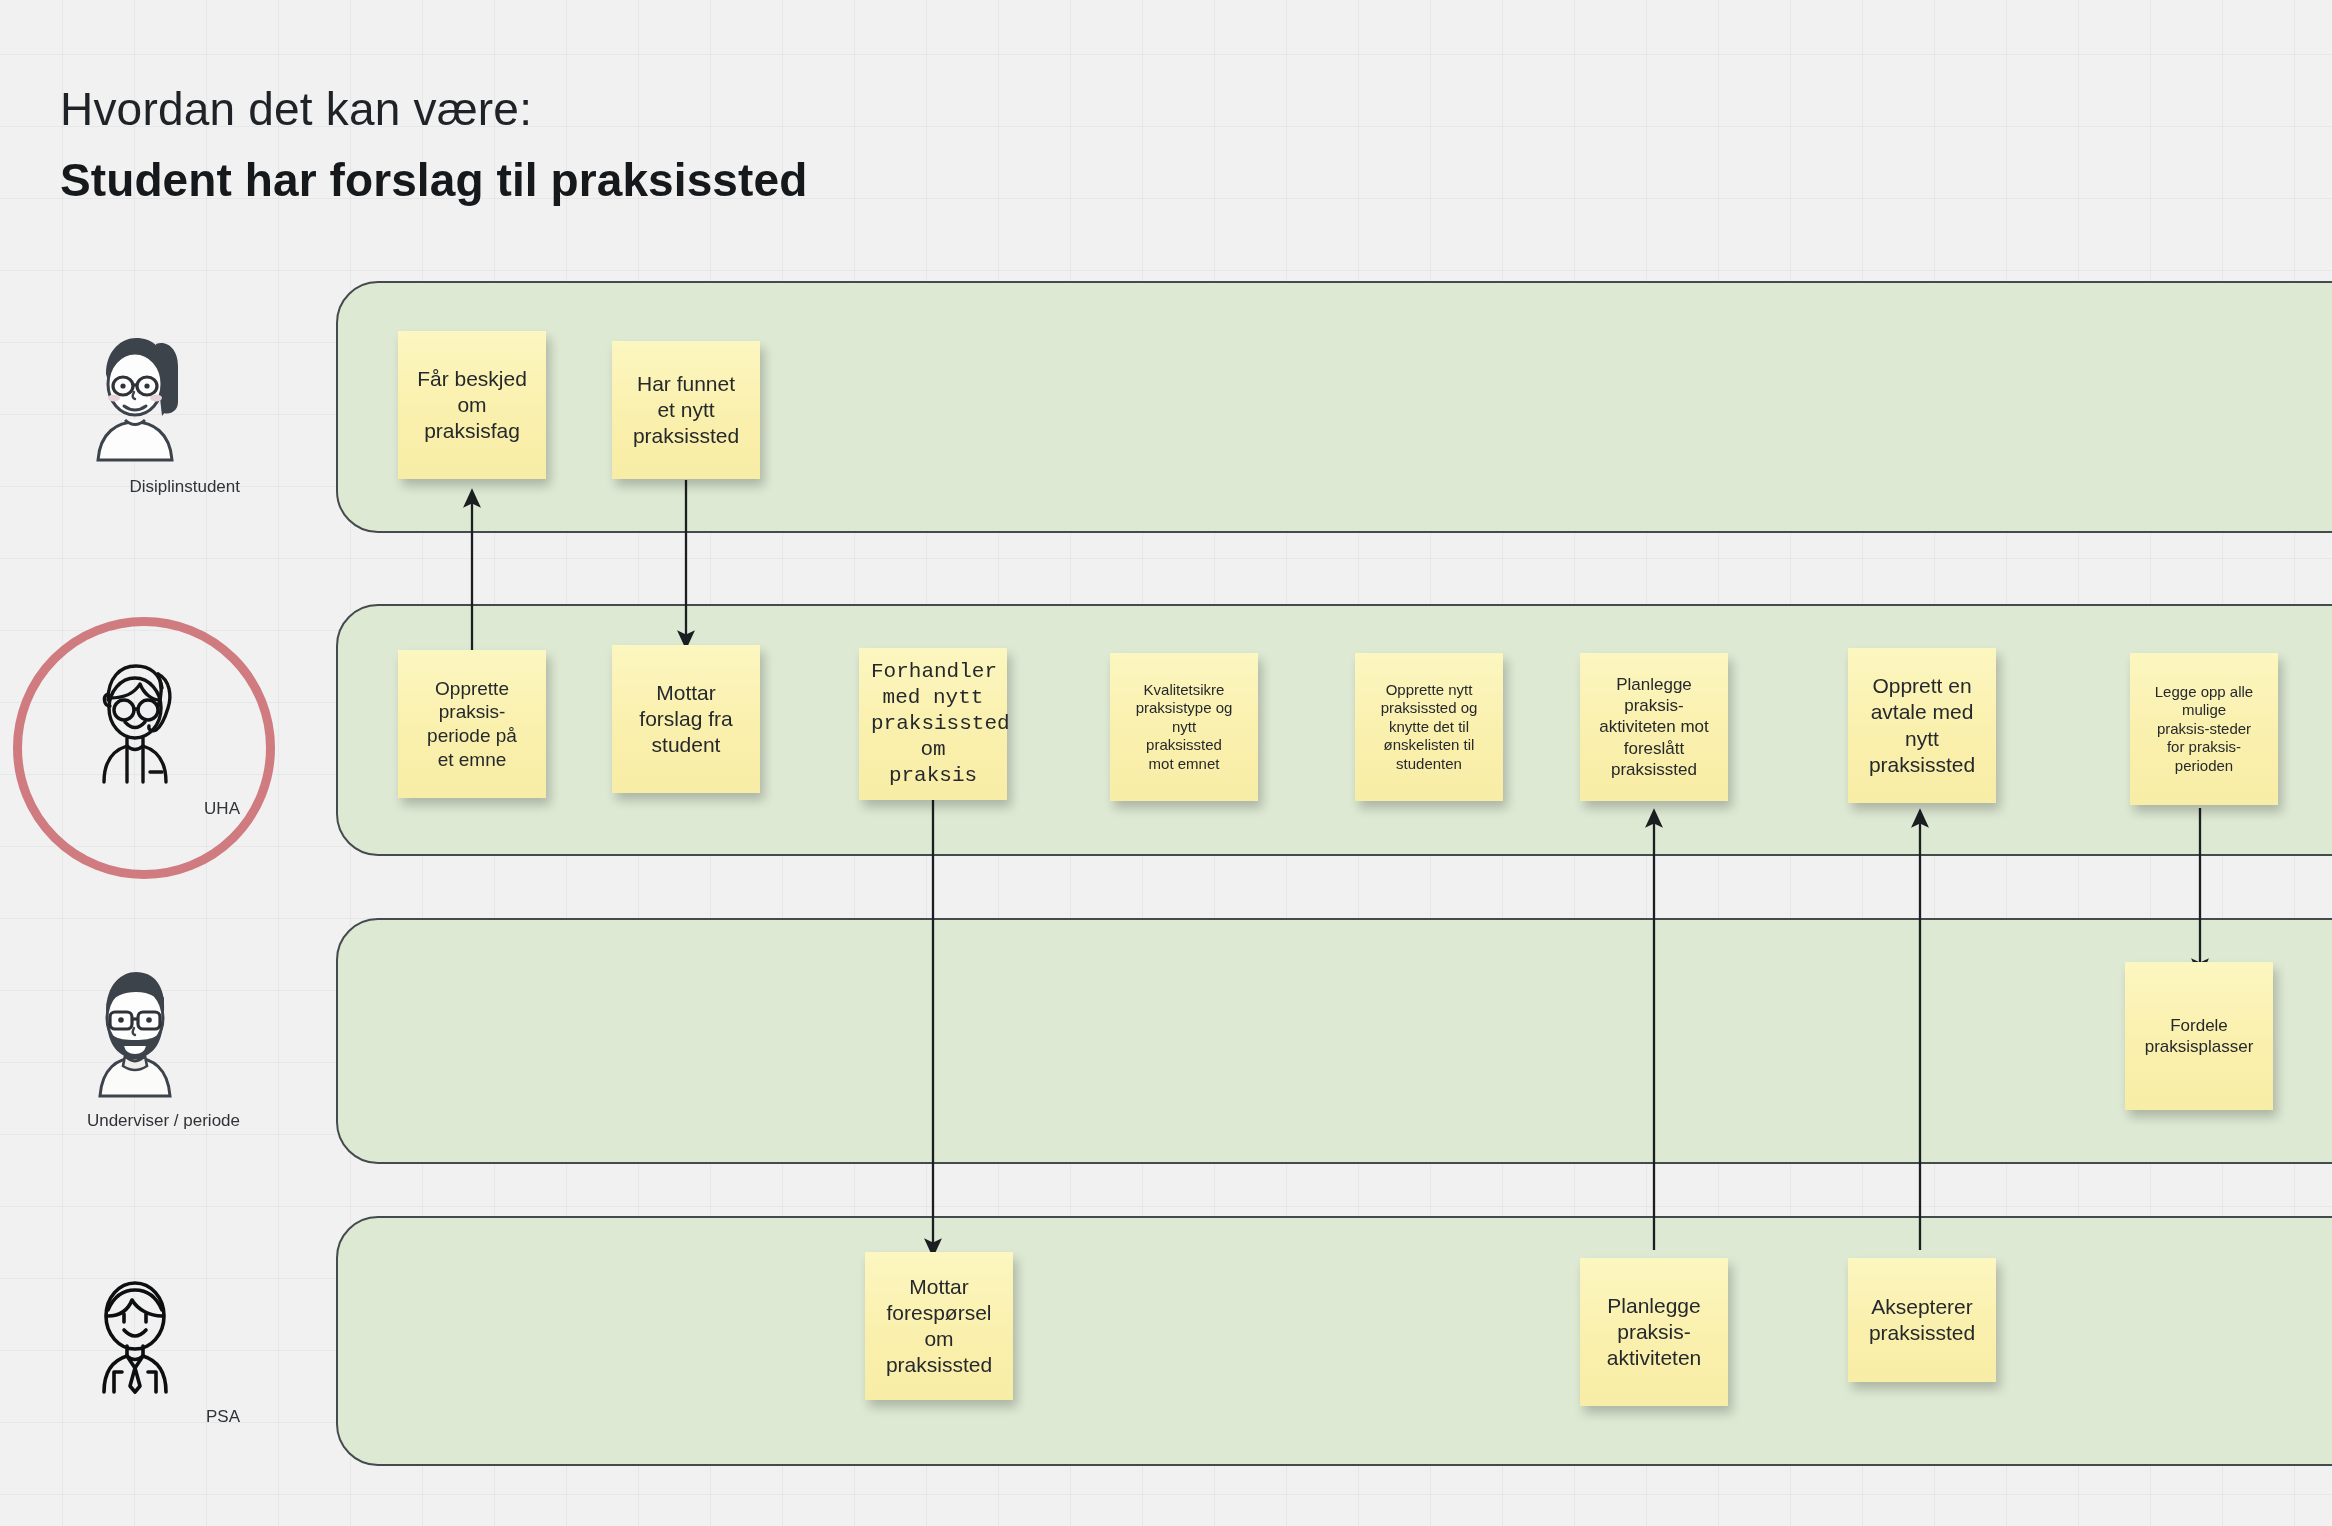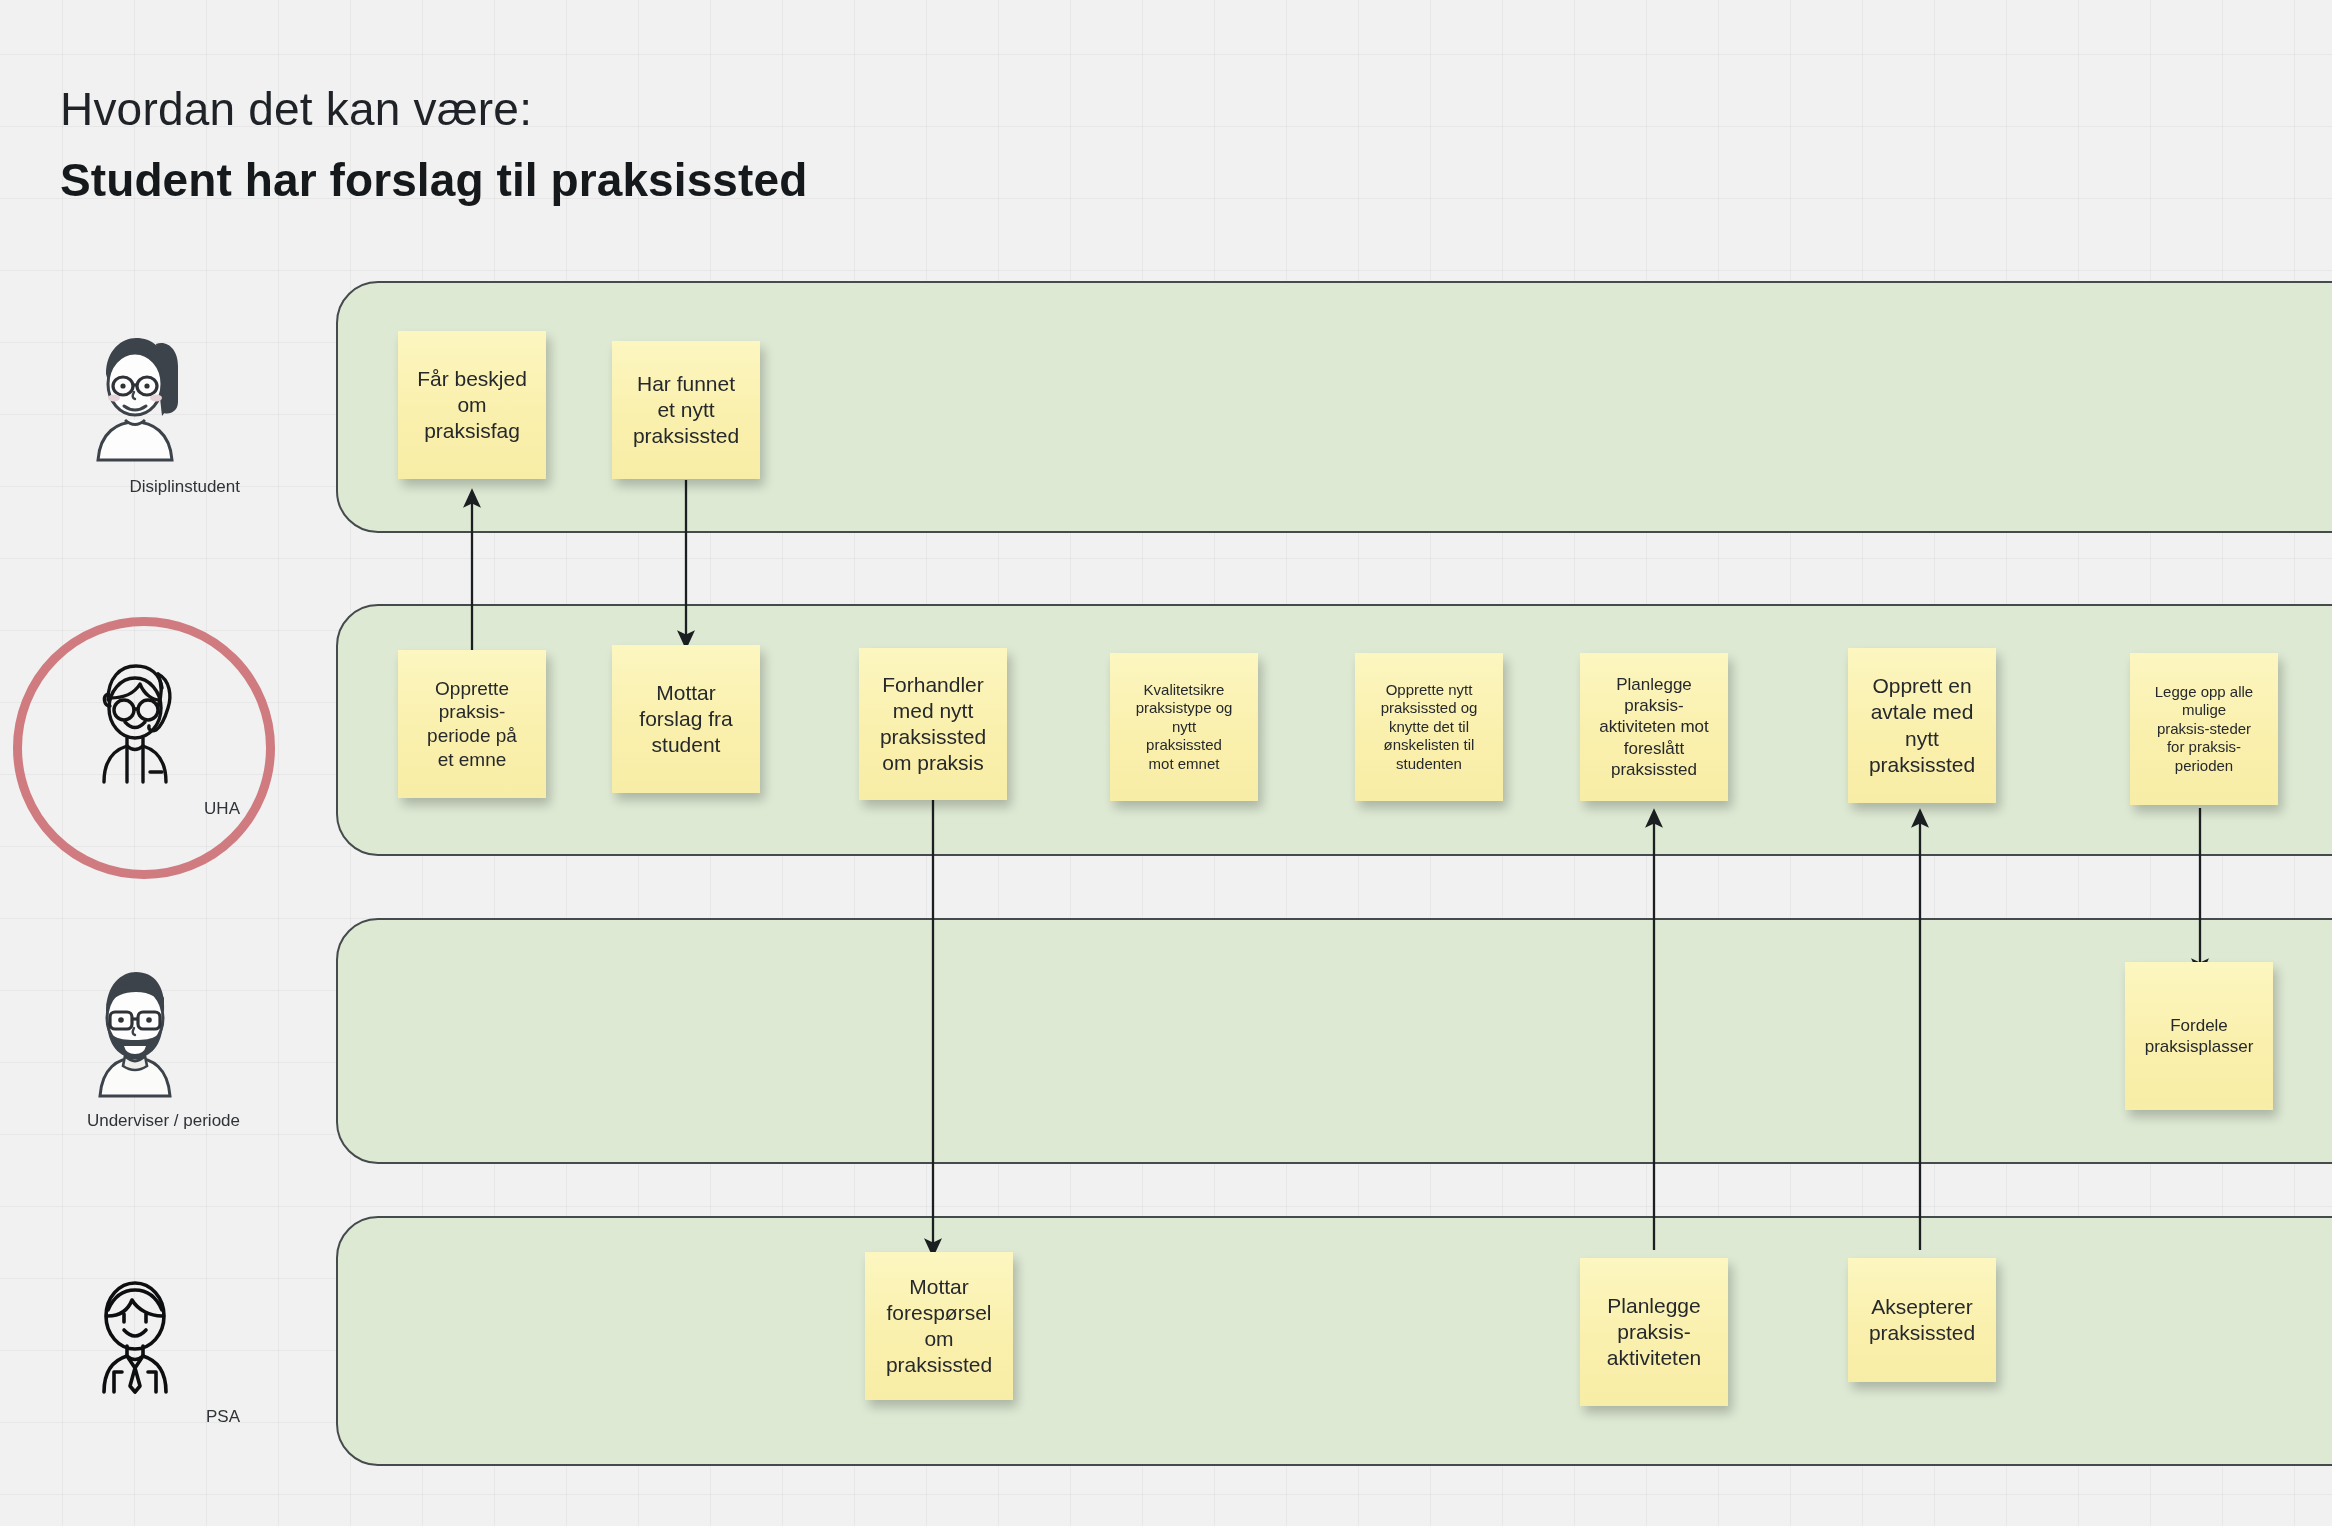--- a/index.html
+++ b/index.html
@@ -277,21 +277,21 @@
     <span class="txt">Opprette
 praksis-
 periode på
 et emne</span>
   </div>
   <div class="note sz-lg" style="left:612px; top:645px; width:148px; height:148px;">
     <span class="txt">Mottar
 forslag fra
 student</span>
   </div>
-  <div class="note sz-lg" style="left:859px; top:648px; width:148px; height:152px;">
+  <div class="note sz-lg" style="left:859px; top:648px; width:148px; height:152px;font-family:Liberation Mono, monospace;">
     <span class="txt">Forhandler
 med nytt
 praksissted
 om praksis</span>
   </div>
   <div class="note sz-xs" style="left:1110px; top:653px; width:148px; height:148px;">
     <span class="txt">Kvalitetsikre
 praksistype og
 nytt
 praksissted

